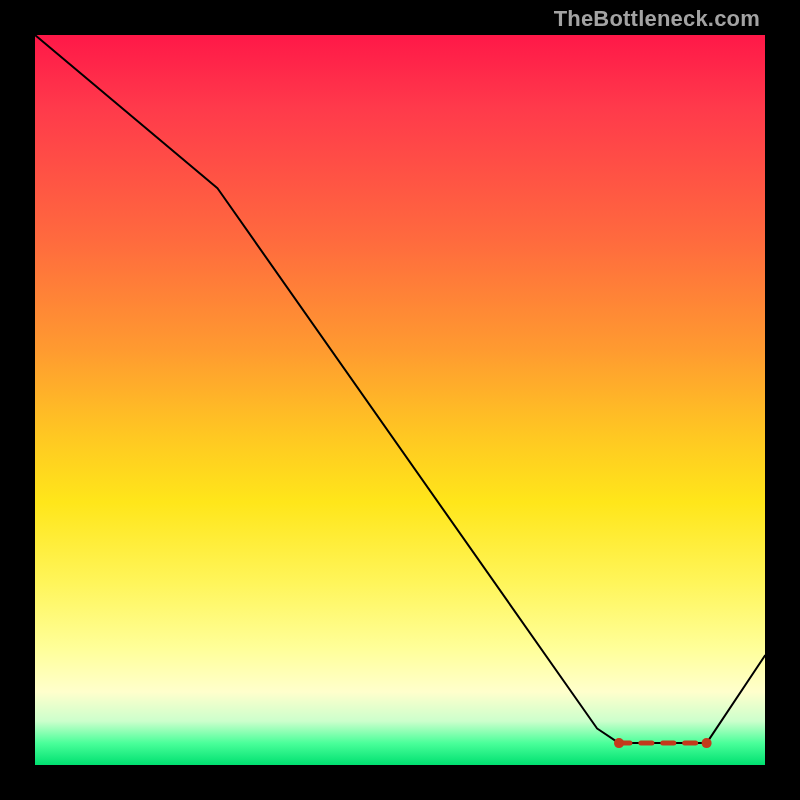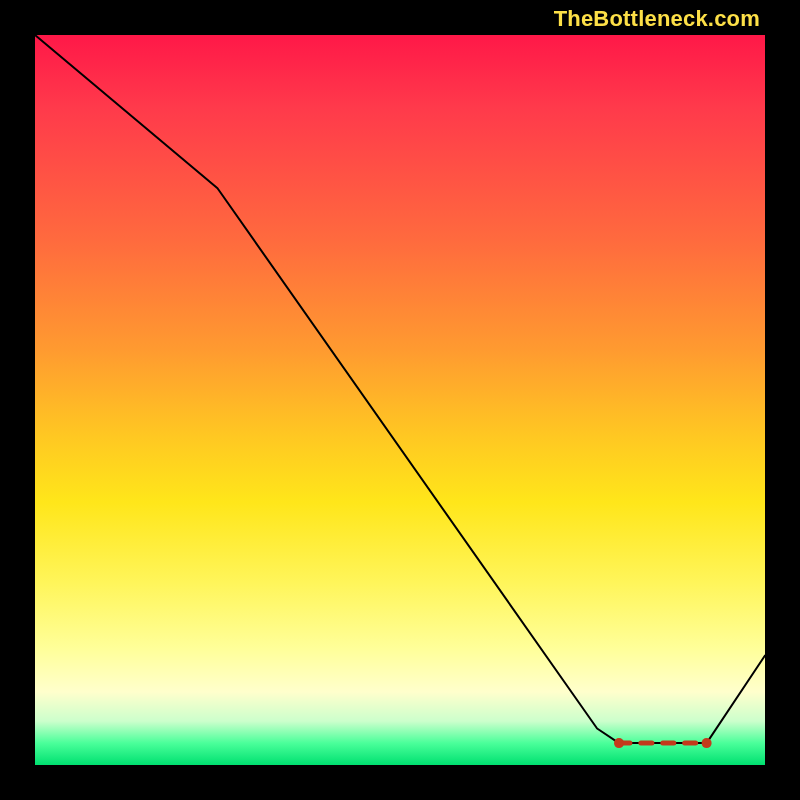--- a/index.html
+++ b/index.html
@@ -36,21 +36,21 @@
       #ffffcc 90%,
       #ccffcc 94%,
       #4aff9a 97%,
       #00e070 100%
     );
   }
   .attrib {
     position: absolute;
     top: 6px;
     right: 40px;
-    color: #fde047;
+    color: #a3a3a3;
     font-size: 22px;
     font-weight: 600;
     letter-spacing: 0.2px;
     user-select: none;
   }
   svg.overlay {
     position: absolute;
     left: 35px;
     top: 35px;
     width: 730px;

